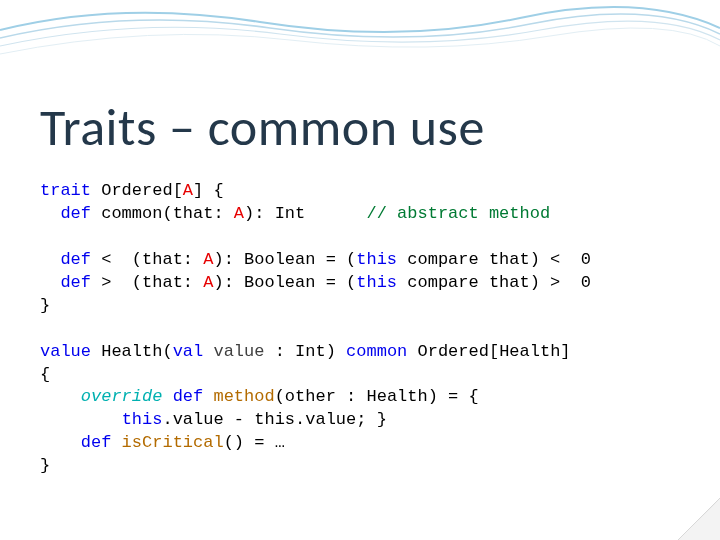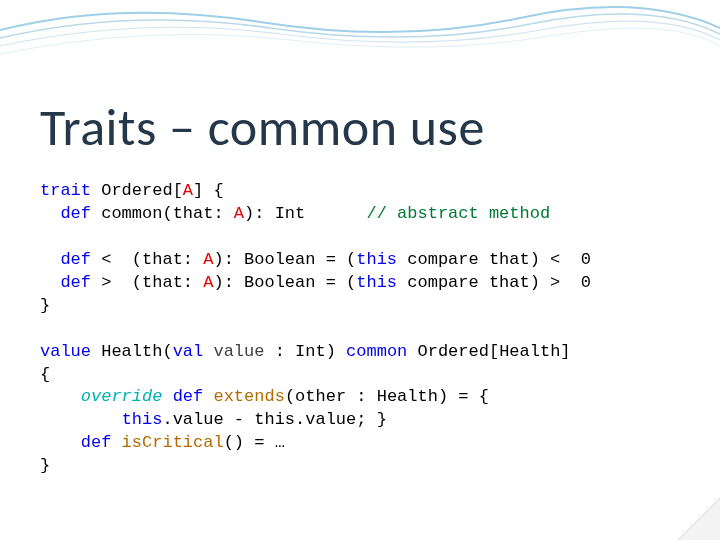--- a/index.html
+++ b/index.html
@@ -62,21 +62,21 @@
 
 <div class="code-block"><span class="tok-keyword">trait</span><span> Ordered[</span><span class="tok-typeparam">A</span><span>] {</span>
 <span>  </span><span class="tok-keyword">def</span><span> common(that: </span><span class="tok-typeparam">A</span><span>): Int      </span><span class="tok-comment">// abstract method</span>
 <span></span>
 <span>  </span><span class="tok-keyword">def</span><span> &lt;  (that: </span><span class="tok-typeparam">A</span><span>): Boolean = (</span><span class="tok-keyword">this</span><span> compare that) &lt;  0</span>
 <span>  </span><span class="tok-keyword">def</span><span> &gt;  (that: </span><span class="tok-typeparam">A</span><span>): Boolean = (</span><span class="tok-keyword">this</span><span> compare that) &gt;  0</span>
 <span>}</span>
 <span></span>
 <span class="tok-keyword">value</span><span class="tok-classname"> Health</span><span>(</span><span class="tok-keyword">val</span><span class="tok-val"> value</span><span> : Int) </span><span class="tok-keyword">common</span><span> Ordered[</span><span class="tok-classname">Health</span><span>]</span>
 <span>{</span>
-<span>    </span><span class="tok-override">override</span><span> </span><span class="tok-keyword">def</span><span class="tok-methodname"> extends</span><span>(other : </span><span class="tok-classname">Health</span><span>) = {</span>
+<span>    </span><span class="tok-override">override</span><span> </span><span class="tok-keyword">def</span><span class="tok-methodname"> method</span><span>(other : </span><span class="tok-classname">Health</span><span>) = {</span>
 <span>        </span><span class="tok-keyword">this</span><span>.value - this.value; }</span>
 <span>    </span><span class="tok-keyword">def</span><span class="tok-methodname"> isCritical</span><span>() = …</span>
 <span>}</span></div>
 
 <svg class="corner-curl" viewBox="0 0 42 42">
   <path d="M0,42 L42,42 L42,0 Z" fill="#f3f3f3"></path>
   <path d="M0,42 L42,0 C36,8 18,24 0,42 Z" fill="#e5e5e5"></path>
   <path d="M0,42 L42,0" stroke="#d8d8d8" stroke-width="1" fill="none"></path>
 </svg>
 

